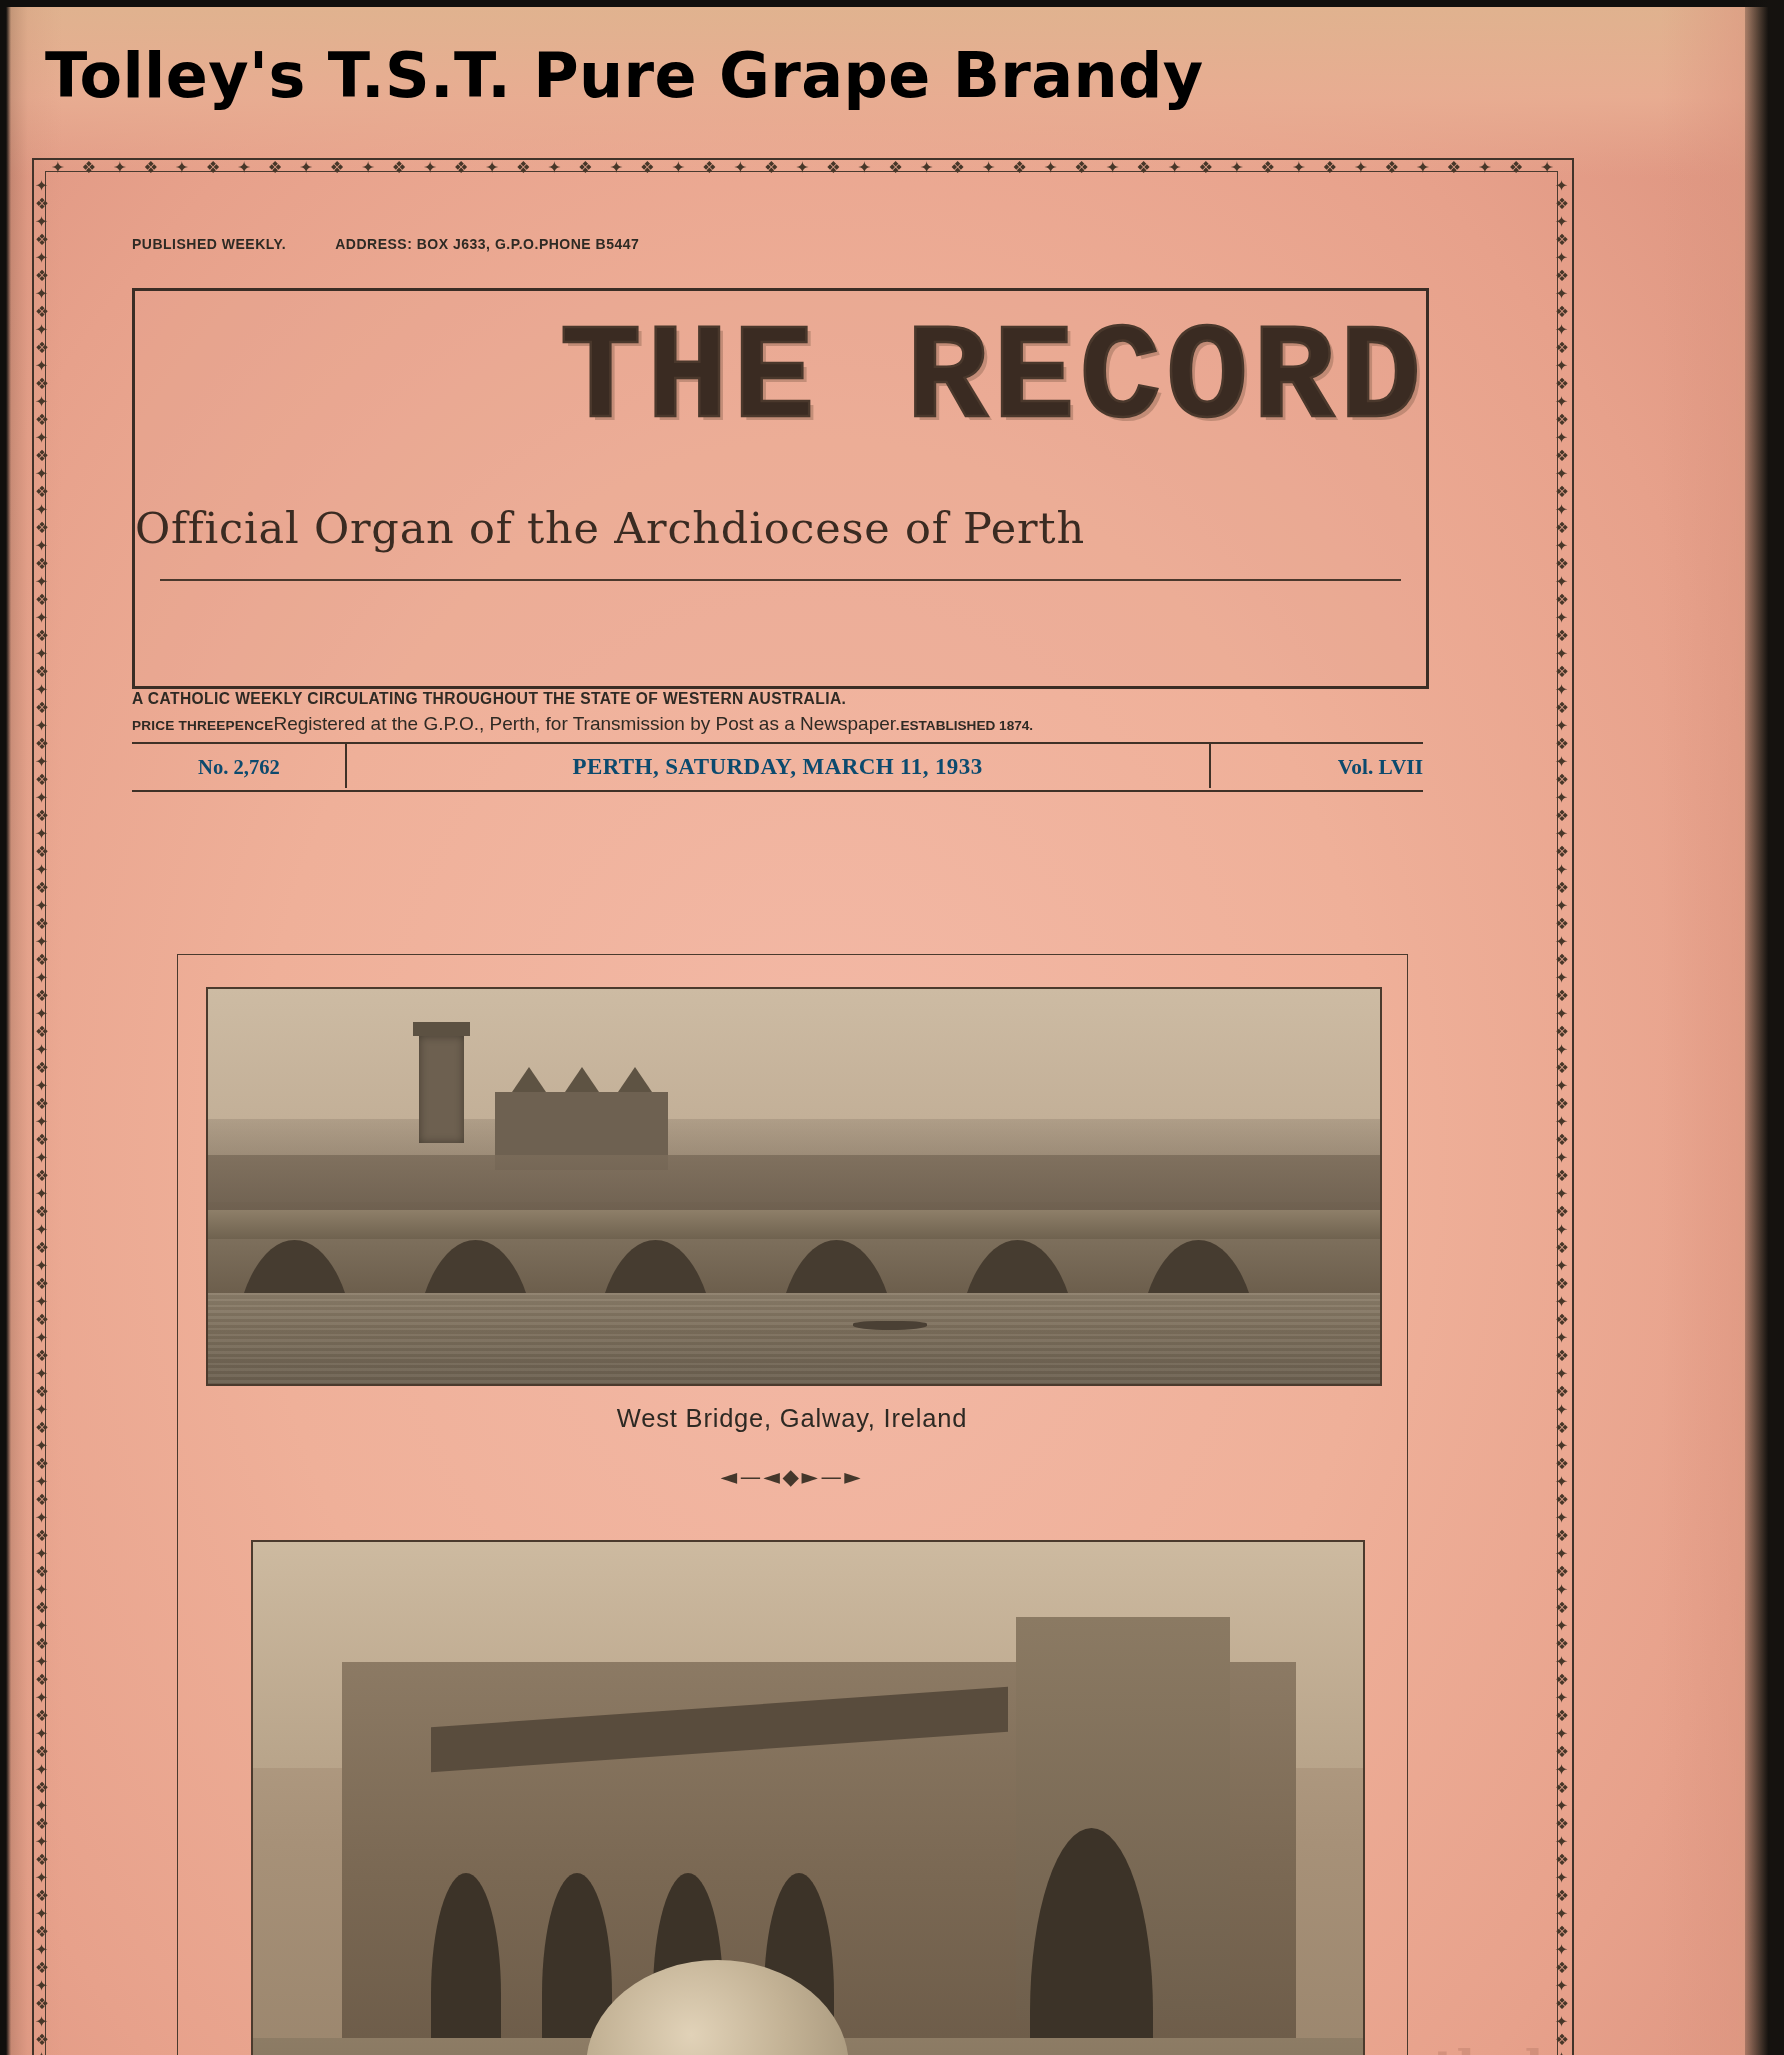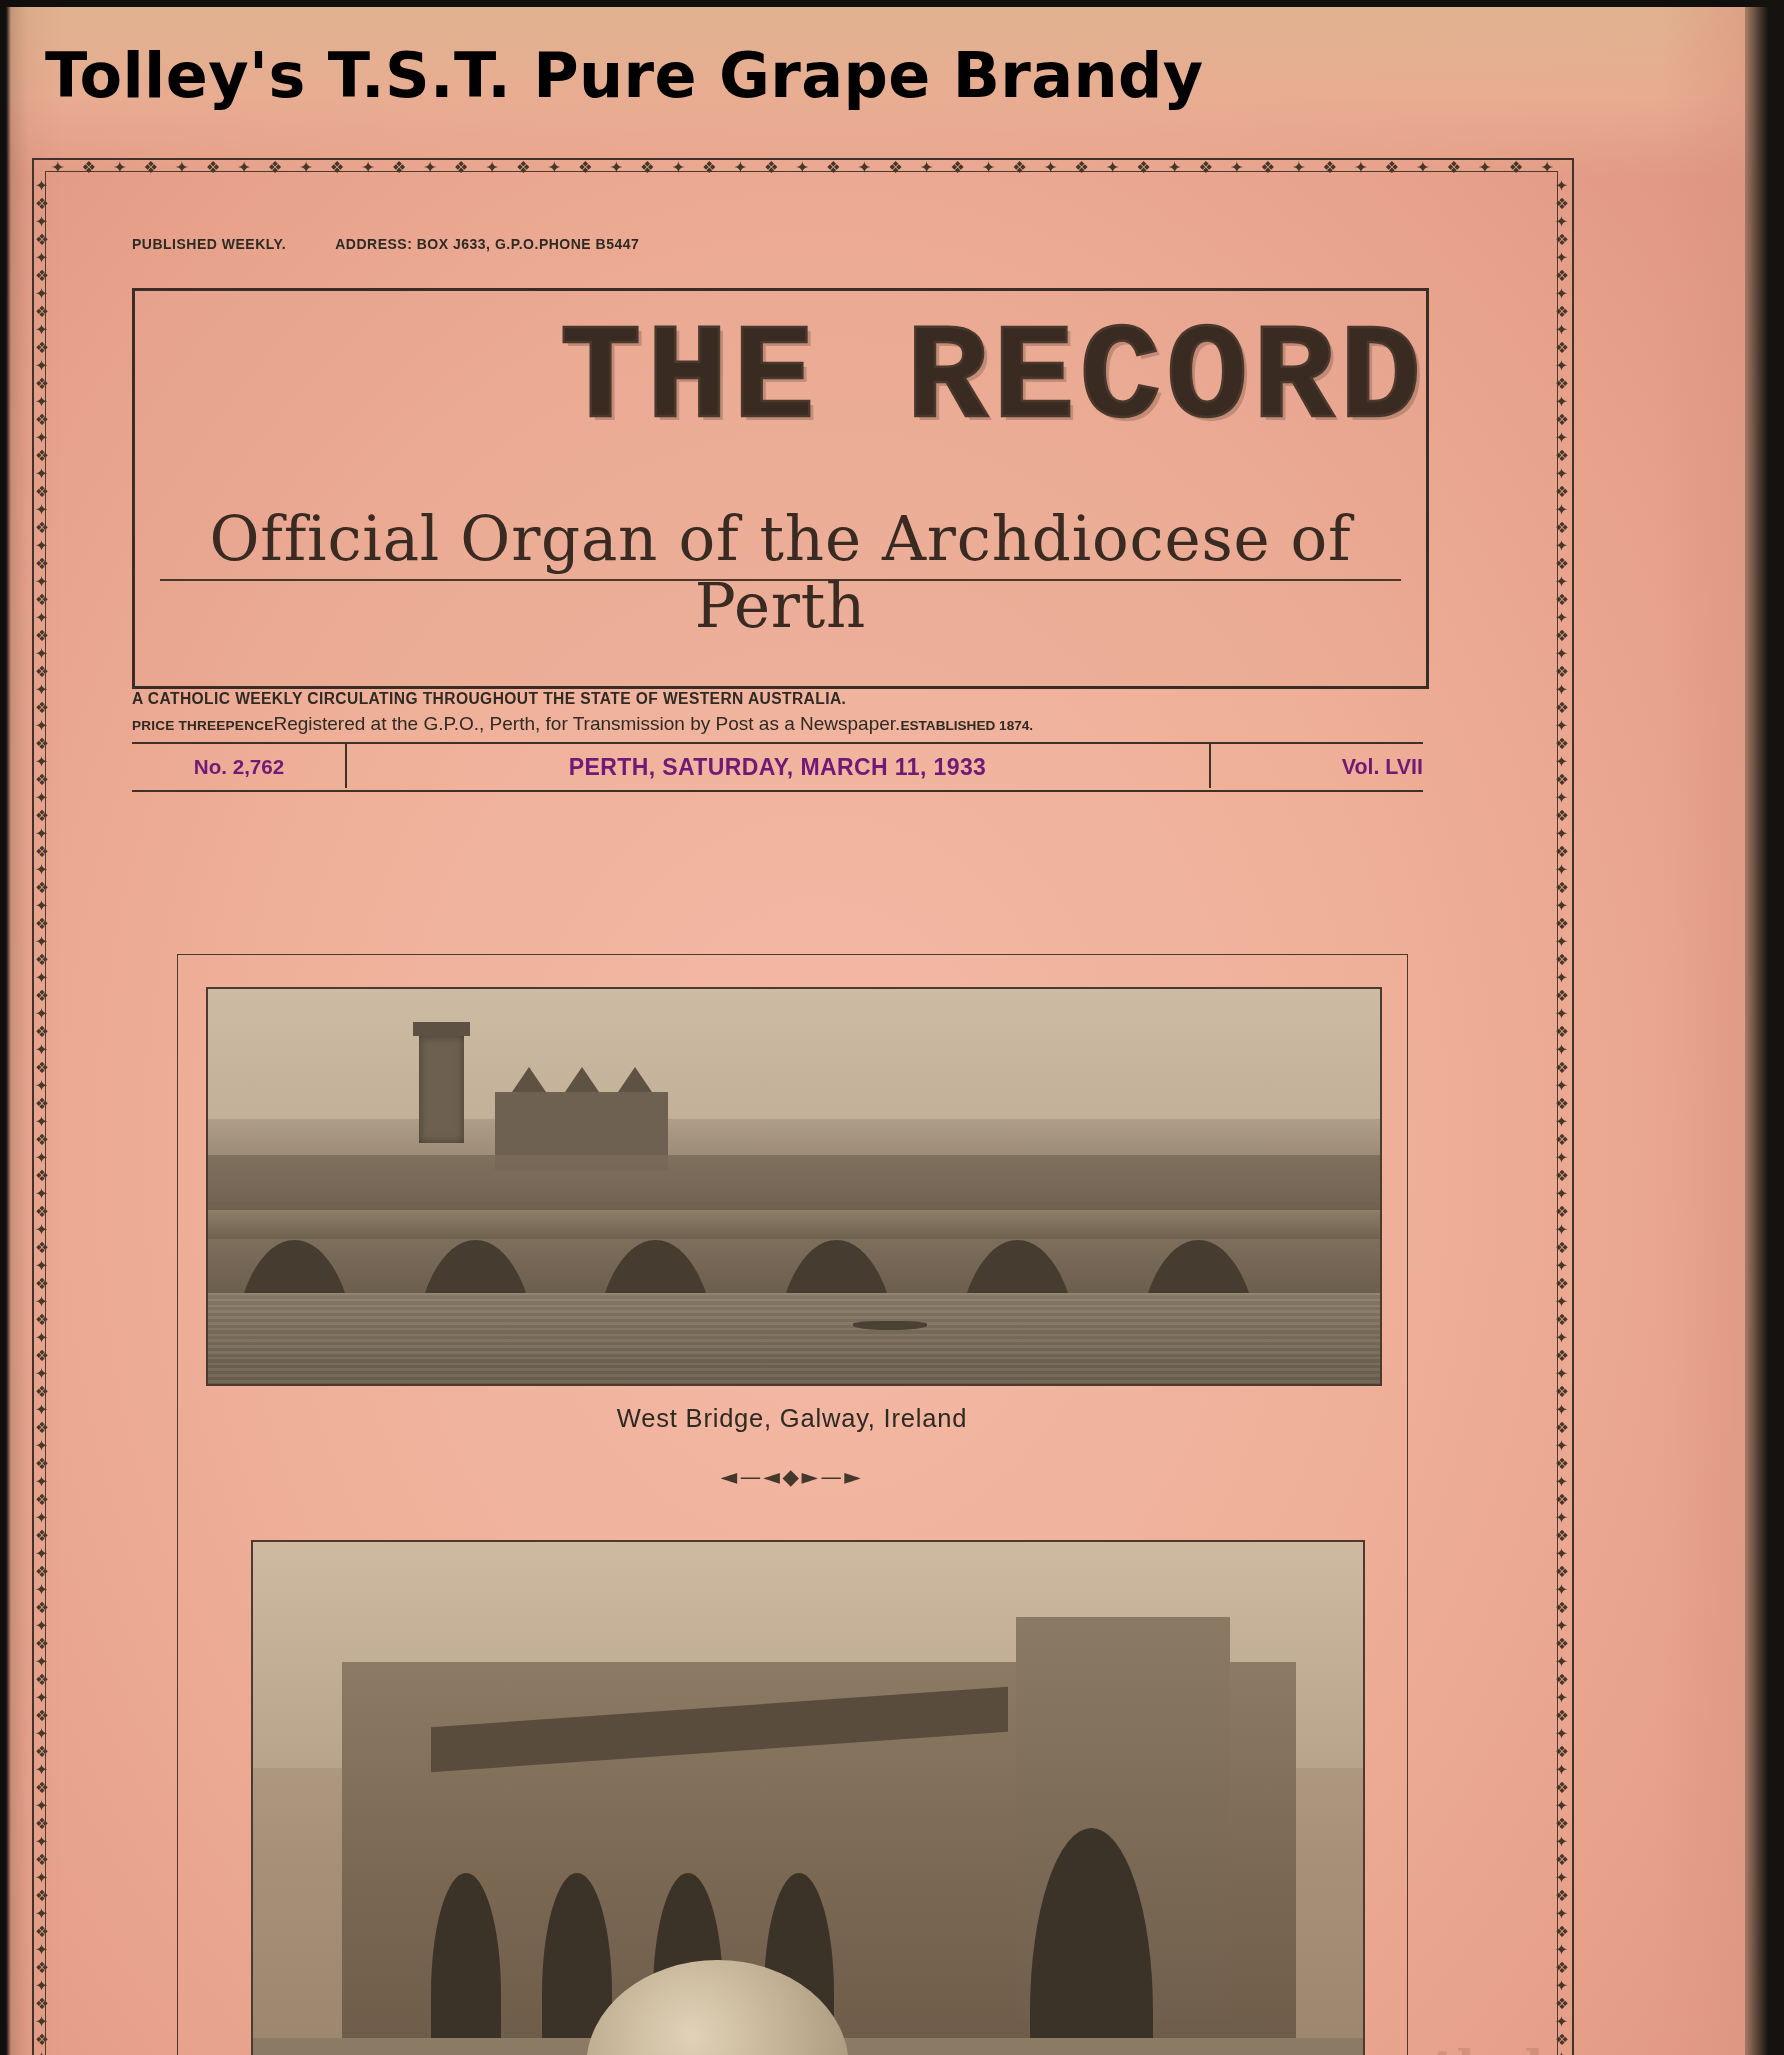--- a/index.html
+++ b/index.html
@@ -153,23 +153,22 @@
     color: #3a2b22;
     -webkit-text-stroke: 2.5px #4a382c;
     text-shadow: 4.1px 4.1px 0 rgba(120,85,65,0.35);
     line-height: 1;
   }
   .masthead-sub {
     position: absolute;
     left: 0;
     top: 214px;
     width: 100%;
-    text-align: center;
     font-family: "DejaVu Serif", serif;
-    font-size: 61px;
+    font-size: 43px;
     color: #3a2b22;
     letter-spacing: 0.8px;
     line-height: 1.1;
   }
   .masthead-rule {
     position: absolute;
     left: 25px;
     right: 25px;
     top: 288px;
     border-top: 2.1px solid #4a382c;
@@ -207,23 +206,23 @@
     left: 132px;
     top: 742px;
     width: 1291px;
     height: 46px;
     border-top: 2.1px solid #3f3127;
     border-bottom: 2.1px solid #3f3127;
     display: flex;
     align-items: center;
   }
   .issue-bar .cell {
-    font-family: Liberation Sans, sans-serif;
-    font-weight: bold;
-    color: #701a75;
+    font-family: Liberation Serif, serif;
+    font-weight: bold;
+    color: #0c4a6e;
   }
   .issue-bar .num { width: 214px; text-align: center; font-size: 20.6px; }
   .issue-bar .date { flex: 1; text-align: center; font-size: 23px; letter-spacing: 0.4px; }
   .issue-bar .vol { width: 214px; text-align: right; font-size: 21.4px; }
   .issue-div {
     position: absolute;
     top: 742px;
     width: 0;
     height: 46px;
     border-left: 2.1px solid #3f3127;

